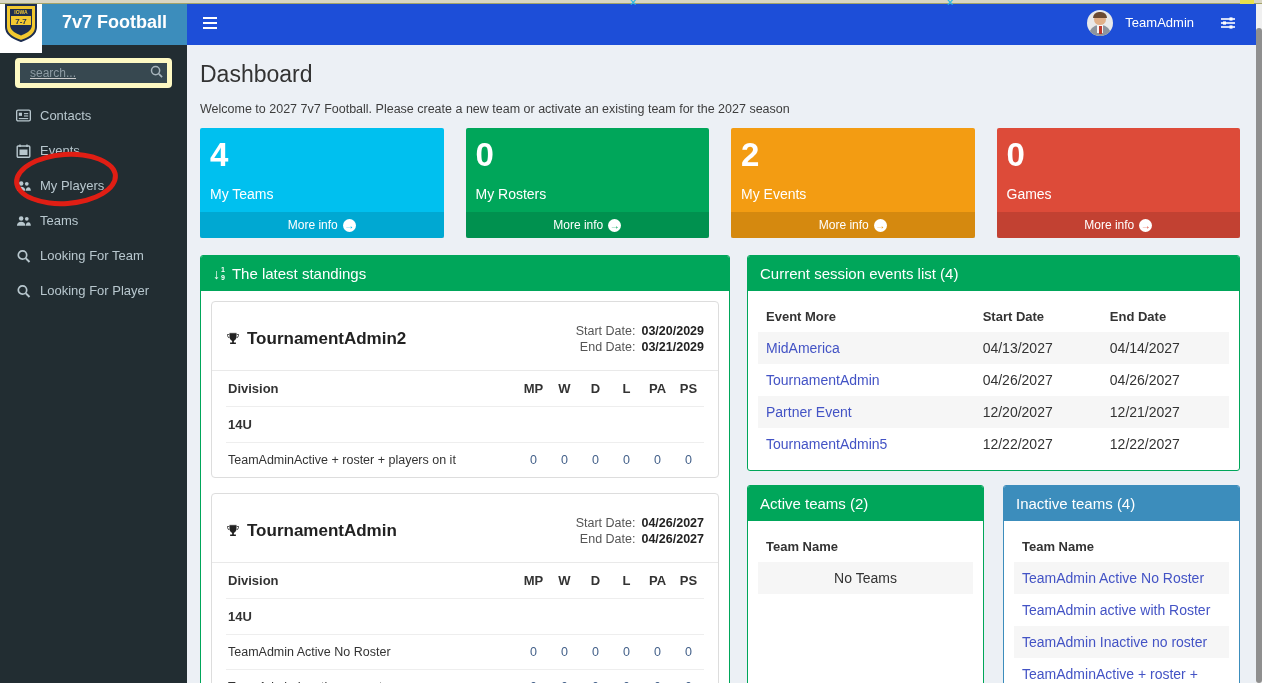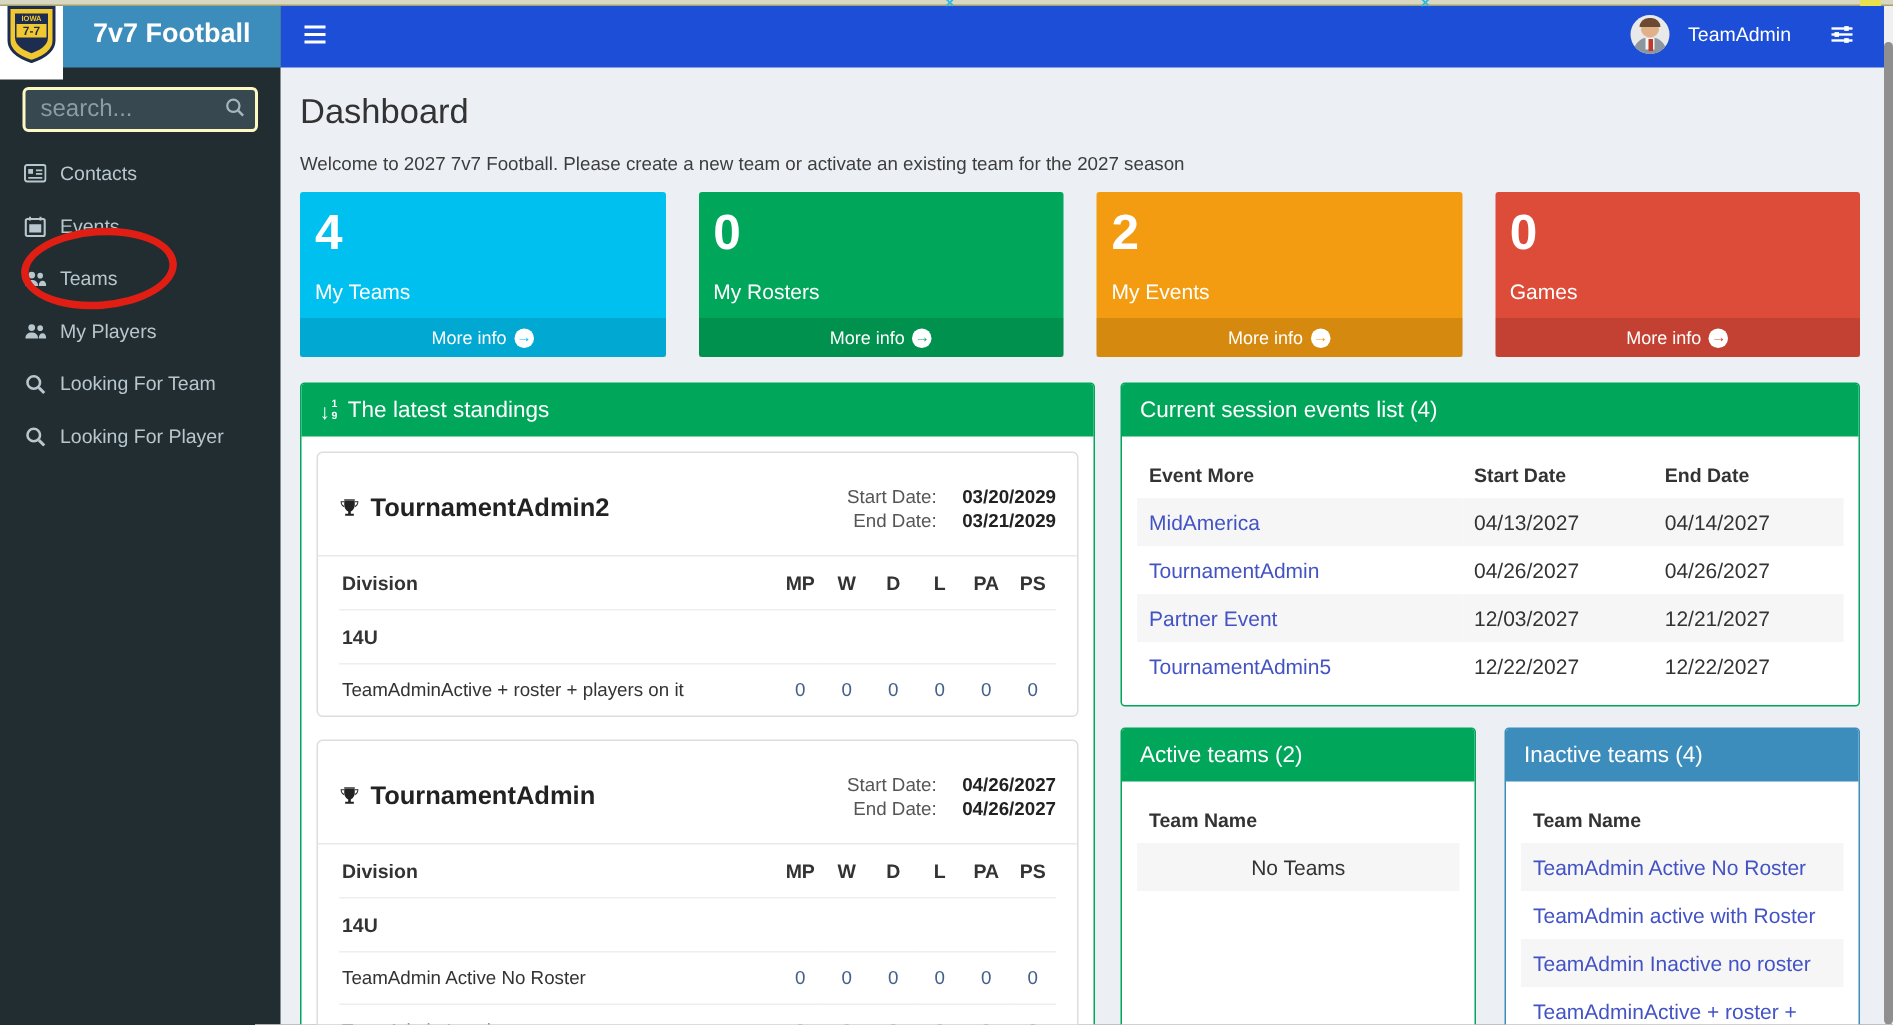--- a/index.html
+++ b/index.html
@@ -15,22 +15,22 @@
   .artifact-corner { position:absolute; right:8px; top:0; width:14px; height:4px; background:#e8e04c; }
 
   
   .sidebar { position:absolute; left:0; top:0; width:187px; height:683px; background:#222d32; z-index:5; }
   .logo-strip { height:45px; background:#3c8dbc; display:flex; align-items:center; }
   .logo-box { width:42px; height:60px; background:#fff; display:flex; align-items:center; justify-content:center; }
   .crest { width:34px; height:40px; }
   .brand { flex:1; text-align:center; color:#fff; font-weight:bold; font-size:18px; }
 
   .search-form { margin:13px 15px 10px 15px; position:relative; }
-  .search-input { width:100%; height:30px; background:#374850; border:2px solid #fef9c3; border-radius:4px;
-    color:#ccc; font-size:16px; padding:0 30px 0 10px; outline:none; font-family:inherit; }
+  .search-input { width:100%; height:30px; background:#374850; border:5px solid #fef9c3; border-radius:4px;
+    color:#ccc; font-size:12px; padding:0 30px 0 10px; outline:none; font-family:inherit;text-decoration:underline; }
   .search-input::placeholder { color:#8d9ba3; }
   .search-btn { position:absolute; right:4px; top:4px; width:24px; height:22px; background:transparent; border:none; color:#a8b5bc; cursor:pointer; }
 
   .nav-list { list-style:none; margin-top:8px; }
   .nav-item { display:flex; align-items:center; gap:9px; height:35px; padding-left:16px;
     color:#b8c7ce; font-size:13px; cursor:pointer; }
   .nav-item svg { flex:0 0 15px; }
 
   .red-circle { position:absolute; left:14px; top:152px; width:104px; height:54px;
     border:5px solid #e01e14; border-radius:50%; transform:rotate(-4deg); z-index:20; pointer-events:none; }
@@ -87,21 +87,21 @@
   
   .sortnum { display:inline-flex; align-items:center; gap:1px; }
   .sortnum .arrow { font-size:14px; font-weight:bold; line-height:1; }
   .sortnum .digits { display:flex; flex-direction:column; font-size:7px; font-weight:bold; line-height:1.05; }
 
   
   .st-card { border:1px solid #ddd; border-radius:4px; background:#fff; padding:14px 14px 0 14px; margin-bottom:15px; }
   .st-head { display:flex; justify-content:space-between; align-items:center; padding:6px 0 10px 0; }
   .st-name { font-size:17px; font-weight:bold; color:#222; display:flex; align-items:center; gap:7px; }
   .st-dates { font-size:12.5px; color:#555; text-align:right; }
-  .st-dates .drow { display:flex; justify-content:flex-end; gap:17px; margin:2px 0; }
+  .st-dates .drow { display:flex; justify-content:flex-end; gap:6px; margin:2px 0; }
   .st-dates b { color:#222; }
   .st-hr { border:none; border-top:1px solid #e9e9e9; margin:4px -14px 0 -14px; }
   table { border-collapse:collapse; width:100%; }
   .st-table th { font-size:13px; color:#333; text-align:left; padding:10px 2px; }
   .st-table th.num, .st-table td.num { width:31px; text-align:center; }
   .st-table td { font-size:12.5px; color:#333; padding:10px 2px; border-top:1px solid #eee; }
   .st-table .group td { font-weight:bold; font-size:13px; }
   .st-table td.num { color:#44618a; }
 
   
@@ -162,30 +162,30 @@
         </svg>
         <span>Events</span>
       </li>
       <li class="nav-item">
         <svg width="16" height="12" viewBox="0 0 16 12">
           <circle cx="5.5" cy="3.2" r="2.4" fill="#b8c7ce"></circle>
           <path d="M1 11 c0-3 2-4.3 4.5-4.3 S10 8 10 11 Z" fill="#b8c7ce"></path>
           <circle cx="11.5" cy="3.6" r="2" fill="#b8c7ce"></circle>
           <path d="M10.5 11 c0-2.4 1-3.8 2.8-3.8 1.5 0 2.5 1.4 2.5 3.8 Z" fill="#b8c7ce"></path>
         </svg>
-        <span>Teams</span>
+        <span>My Players</span>
       </li>
       <li class="nav-item">
         <svg width="16" height="12" viewBox="0 0 16 12">
           <circle cx="5.5" cy="3.2" r="2.4" fill="#b8c7ce"></circle>
           <path d="M1 11 c0-3 2-4.3 4.5-4.3 S10 8 10 11 Z" fill="#b8c7ce"></path>
           <circle cx="11.5" cy="3.6" r="2" fill="#b8c7ce"></circle>
           <path d="M10.5 11 c0-2.4 1-3.8 2.8-3.8 1.5 0 2.5 1.4 2.5 3.8 Z" fill="#b8c7ce"></path>
         </svg>
-        <span>My Players</span>
+        <span>Teams</span>
       </li>
       <li class="nav-item">
         <svg width="14" height="14" viewBox="0 0 14 14">
           <circle cx="6" cy="6" r="4.2" fill="none" stroke="#b8c7ce" stroke-width="1.7"></circle>
           <line x1="9.4" y1="9.4" x2="13" y2="13" stroke="#b8c7ce" stroke-width="2"></line>
         </svg>
         <span>Looking For Team</span>
       </li>
       <li class="nav-item">
         <svg width="14" height="14" viewBox="0 0 14 14">
@@ -424,21 +424,21 @@
                   <td>04/13/2027</td>
                   <td>04/14/2027</td>
                 </tr>
                 <tr>
                   <td><a class="tlink">TournamentAdmin</a></td>
                   <td>04/26/2027</td>
                   <td>04/26/2027</td>
                 </tr>
                 <tr>
                   <td><a class="tlink">Partner Event</a></td>
-                  <td>12/03/2027</td>
+                  <td>12/20/2027</td>
                   <td>12/21/2027</td>
                 </tr>
                 <tr>
                   <td><a class="tlink">TournamentAdmin5</a></td>
                   <td>12/22/2027</td>
                   <td>12/22/2027</td>
                 </tr>
               </tbody>
             </table>
           </div>

